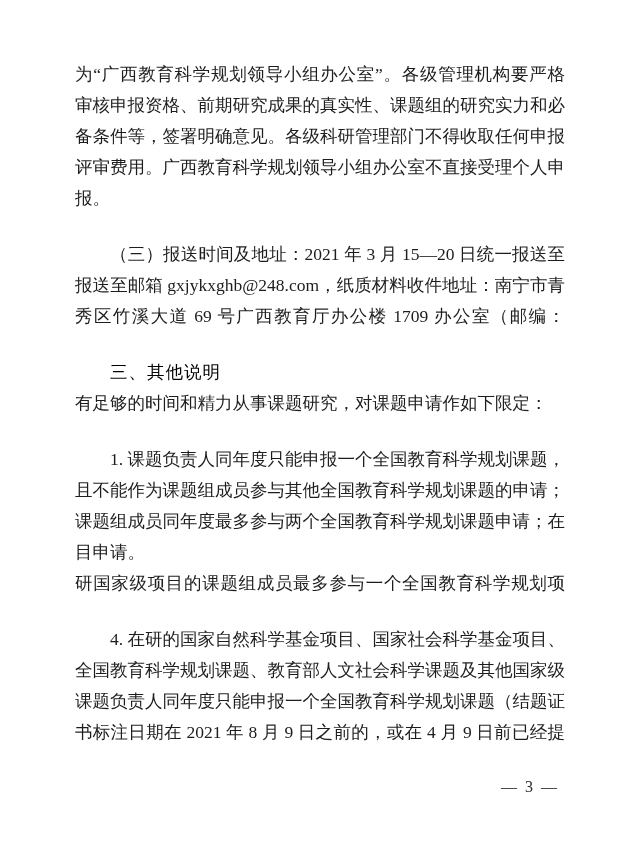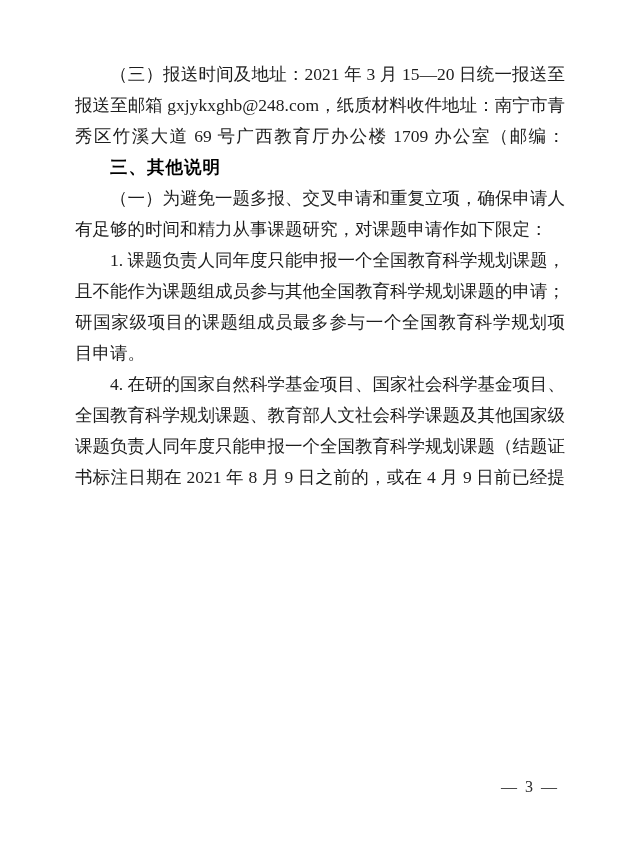--- a/index.html
+++ b/index.html
@@ -29,23 +29,24 @@
       height: 31px;
       overflow: hidden;
       text-align: justify;        
       white-space: normal;
     }
     .just {
       text-align-last: justify;   
     }
     .ind {
       text-indent: 2em;
+      margin-top: 25px;
     }
     .head {
-      font-weight: bold;
+      font-weight: normal;
       color: #000000;
       font-family: "Liberation Sans", "DejaVu Sans", sans-serif;
       letter-spacing: 1px;
     }
     .footer {
       position: absolute;
       top: 777px;
       right: 84px;
       font-size: 16px;
       line-height: 20px;
@@ -53,41 +54,48 @@
       letter-spacing: 2px;
       font-family: "Liberation Serif", "DejaVu Serif", serif;
     }
   </style>
 </head>
 <body>
 
 <div class="page">
   <div class="content">
 
+    <div class="para">
+      <div class="ln just">为“广西教育科学规划领导小组办公室”。各级管理机构要严格</div>
+      <div class="ln just">审核申报资格、前期研究成果的真实性、课题组的研究实力和必</div>
+      <div class="ln just">备条件等，签署明确意见。各级科研管理部门不得收取任何申报</div>
+      <div class="ln just">评审费用。广西教育科学规划领导小组办公室不直接受理个人申</div>
+      <div class="ln">报。</div>
+    </div>
 
     <div class="para">
       <div class="ln just ind">（三）报送时间及地址：2021 年 3 月 15—20 日统一报送至</div>
       <div class="ln just">报送至邮箱 gxjykxghb@248.com，纸质材料收件地址：南宁市青</div>
       <div class="ln just">秀区竹溪大道 69 号广西教育厅办公楼 1709 办公室（邮编：</div>
     </div>
 
     <div class="para">
       <div class="ln ind head">三、其他说明</div>
     </div>
 
     <div class="para">
-      <div class="ln just ind">（一）为避免一题多报、交叉申请和重复立项，确保申请人</div>
       <div class="ln">有足够的时间和精力从事课题研究，对课题申请作如下限定：</div>
     </div>
 
     <div class="para">
       <div class="ln just ind">1. 课题负责人同年度只能申报一个全国教育科学规划课题，</div>
       <div class="ln just">且不能作为课题组成员参与其他全国教育科学规划课题的申请；</div>
+      <div class="ln just">课题组成员同年度最多参与两个全国教育科学规划课题申请；在</div>
+      <div class="ln">目申请。</div>
       <div class="ln just">研国家级项目的课题组成员最多参与一个全国教育科学规划项</div>
-      <div class="ln">目申请。</div>
     </div>
 
     <div class="para">
       <div class="ln just ind">4. 在研的国家自然科学基金项目、国家社会科学基金项目、</div>
       <div class="ln just">全国教育科学规划课题、教育部人文社会科学课题及其他国家级</div>
       <div class="ln just">课题负责人同年度只能申报一个全国教育科学规划课题（结题证</div>
       <div class="ln just">书标注日期在 2021 年 8 月 9 日之前的，或在 4 月 9 日前已经提</div>
     </div>
 
   </div>

